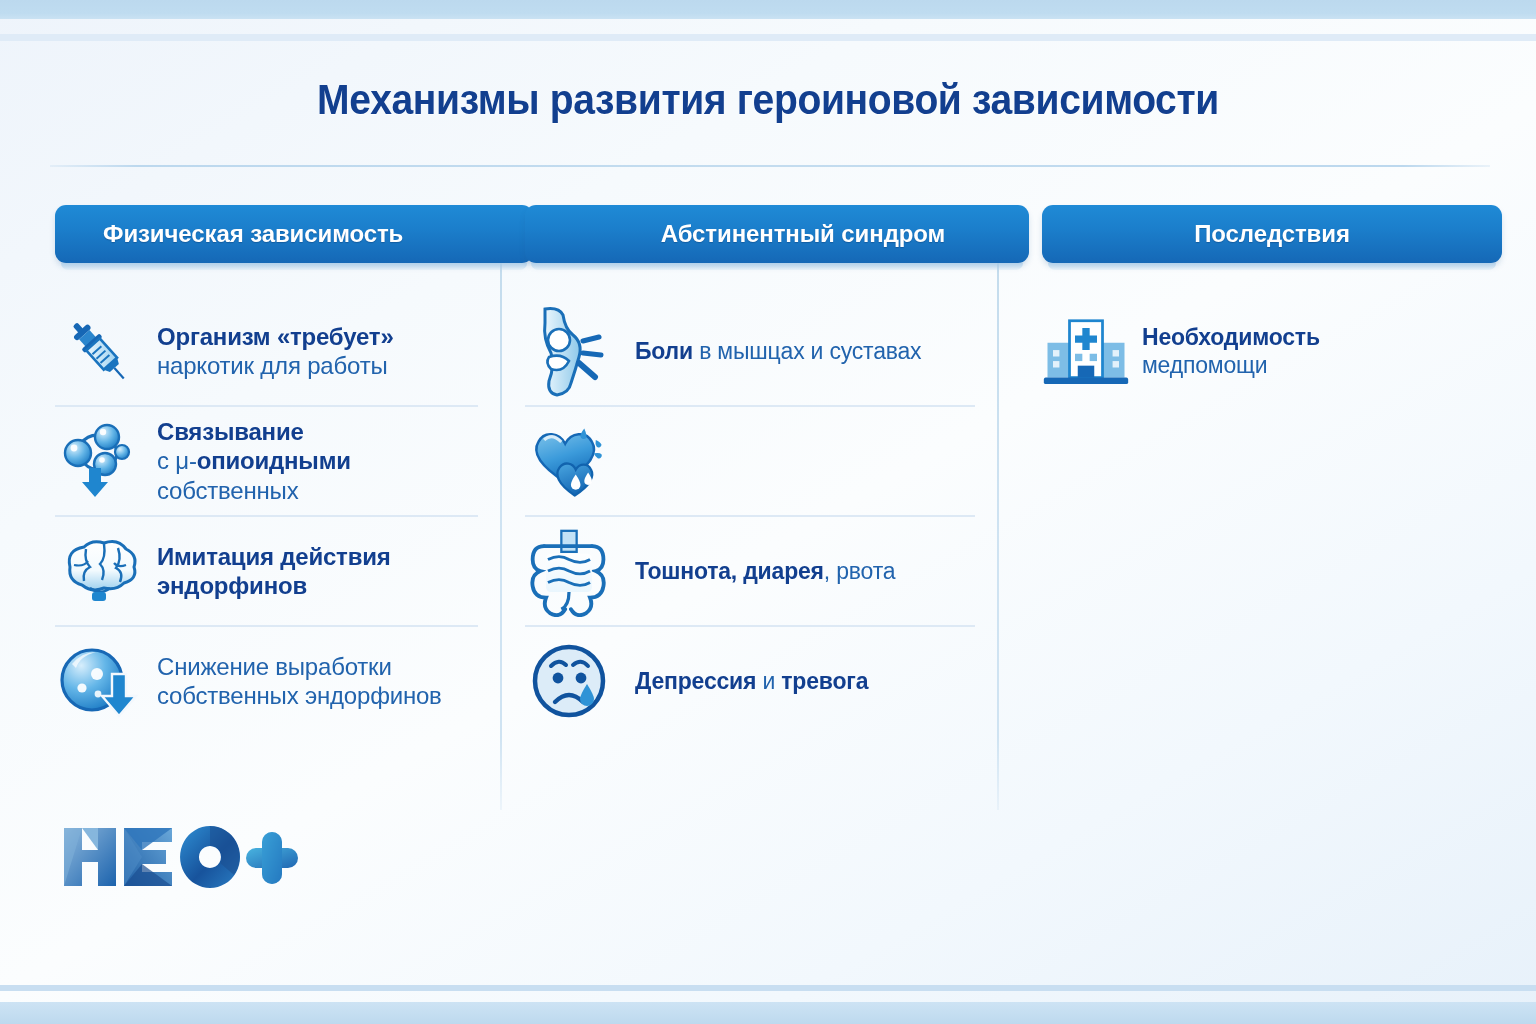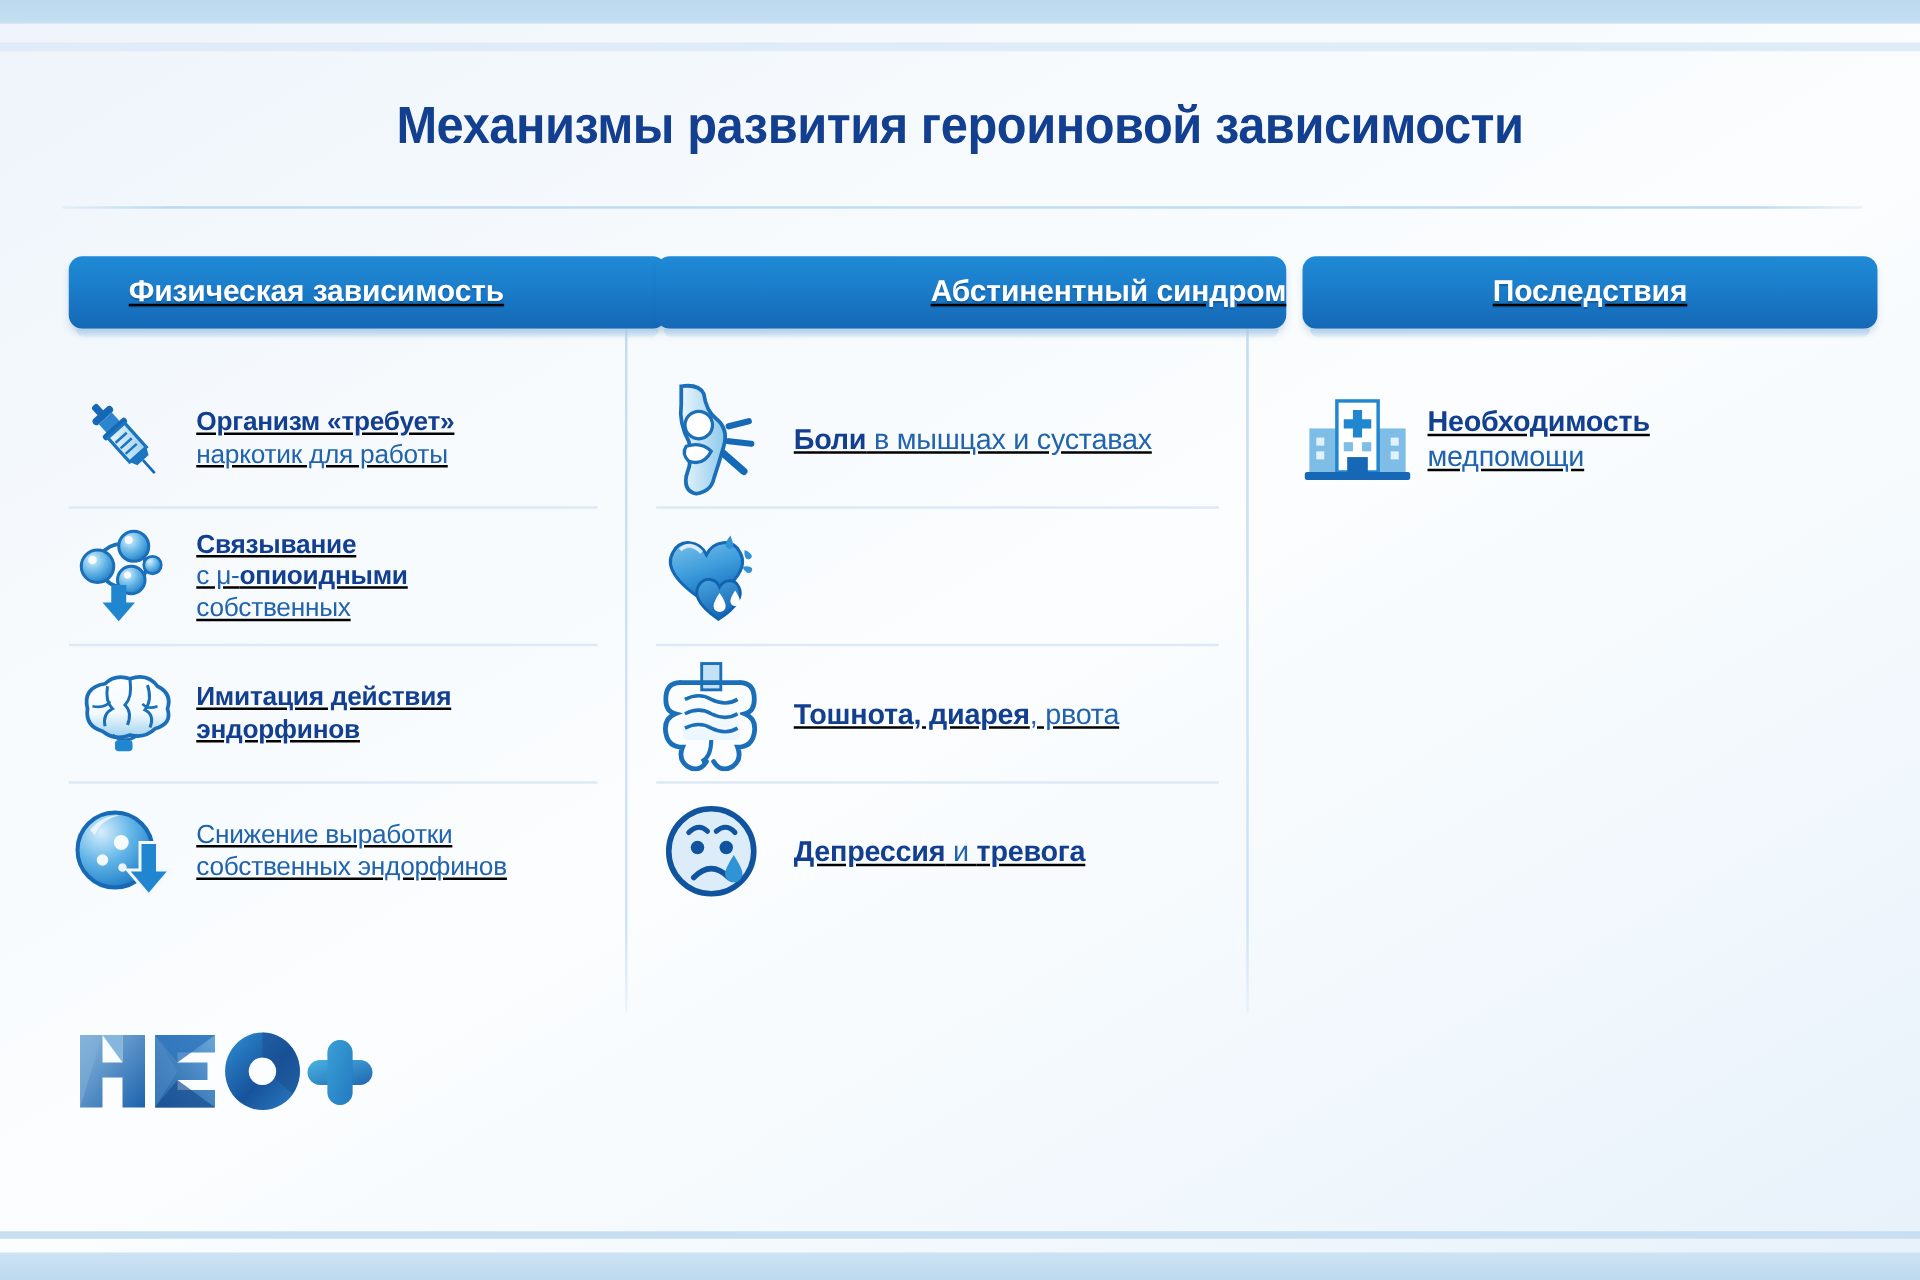--- a/index.html
+++ b/index.html
@@ -65,21 +65,20 @@
   
   .columns {
     position: absolute;
     left: 0; top: 205px;
     width: 1536px;
     display: flex;
   }
   .col {
     position: relative;
     box-sizing: border-box;
-    text-decoration: underline;
   }
   .col-1 { width: 500px; padding: 0 22px 0 55px; }
   .col-2 { width: 497px; padding: 0 22px 0 25px; }
   .col-3 { width: 539px; padding: 0 46px 0 22px; margin-left: 23px; }
 
   .col-divider {
     position: absolute;
     top: 0;
     width: 2px;
     height: 605px;
@@ -105,21 +104,21 @@
   }
   .pill::after {
     content: "";
     position: absolute;
     left: 6px; right: 6px; bottom: -7px;
     height: 7px;
     border-radius: 0 0 8px 8px;
     background: linear-gradient(180deg, rgba(175,208,235,0.85), rgba(205,228,244,0.25));
   }
   .pill-1 { width: 430px; justify-content: flex-start; padding-left: 48px; }
-  .pill-2 { width: 452px; justify-content: flex-end; padding-left: 52px; }
+  .pill-2 { width: 452px; justify-content: center; padding-left: 52px; }
   .pill-3 { width: 460px; justify-content: center; }
 
   
   .items { margin-top: 34px; }
   .item {
     display: flex;
     align-items: center;
     gap: 14px;
     padding: 10px 0;
     position: relative;
@@ -128,21 +127,21 @@
   .item-icon {
     flex: 0 0 auto;
     width: 88px;
     height: 88px;
     display: flex;
     align-items: center;
     justify-content: center;
   }
   .item-icon svg { display: block; }
   .item-text {
-    font-size: 21px;
+    font-size: 24px;
     line-height: 1.22;
     color: #15529e;
     letter-spacing: -0.2px;
   }
   .item-text .b { font-weight: bold; color: #123f8f; }
   .item-text .r { font-weight: normal; color: #2163ad; }
 
   .col-2 .item-text, .col-3 .item-text { font-size: 23px; }
   .col-2 .item { gap: 22px; }
   .col-3 .item { gap: 12px; }

